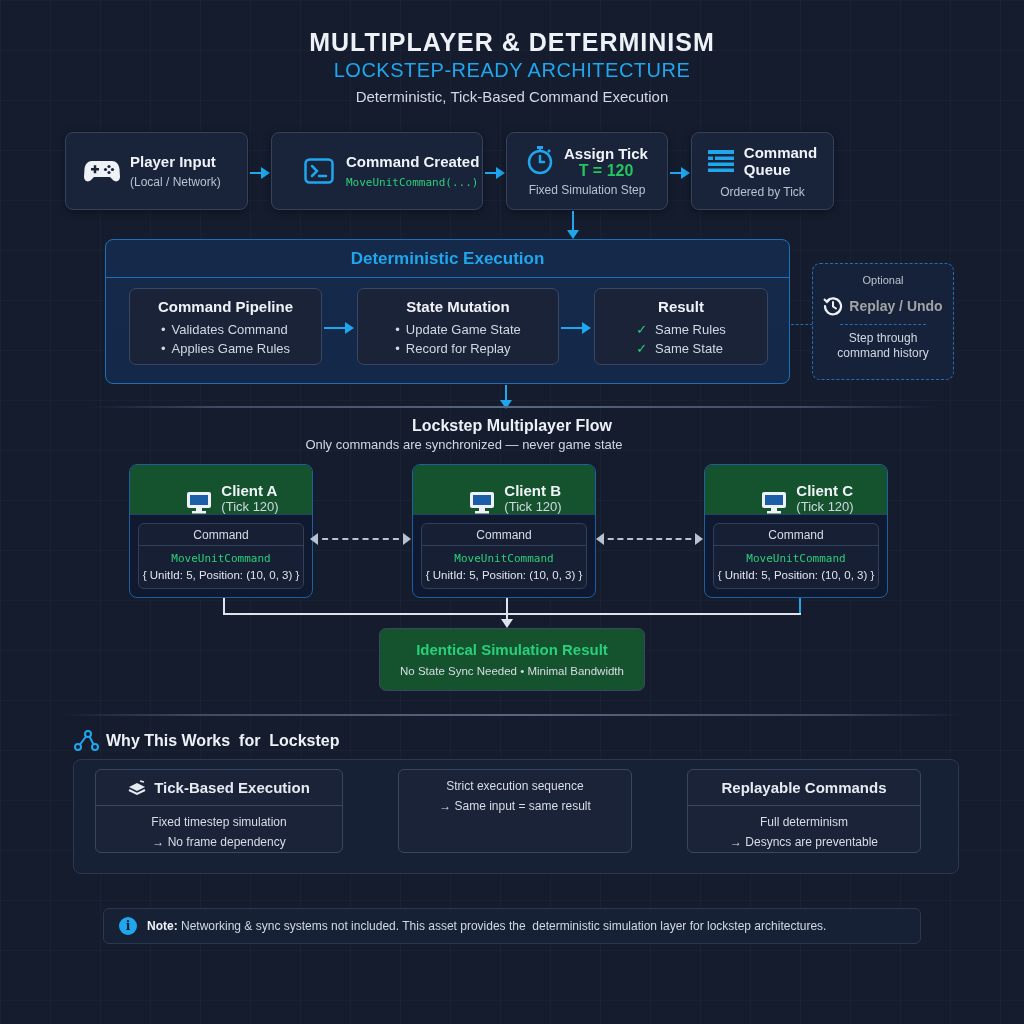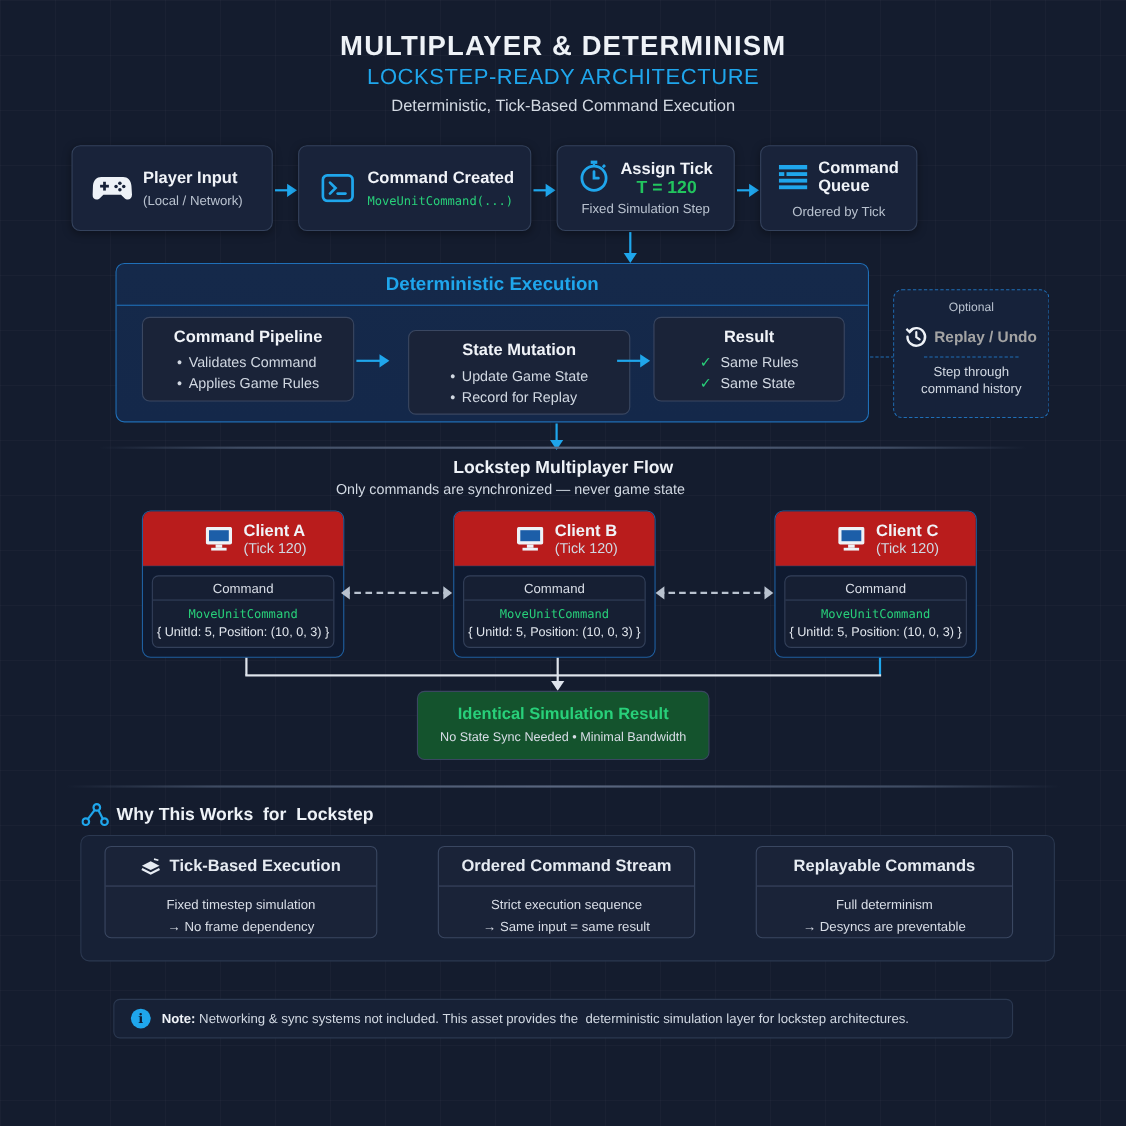--- a/index.html
+++ b/index.html
@@ -79,21 +79,21 @@
 
   .divider { height: 2px; background: linear-gradient(90deg, transparent, #3e4b62 15%, #5a6780 50%, #3e4b62 85%, transparent); }
 
   .sec-title { left: 0; width: 1024px; top: 417px; font-size: 16px; font-weight: 700; color: #eef2f7; text-align: center; }
   .sec-sub { left: 0; width: 928px; top: 437px; font-size: 13px; color: #d1d8e2; text-align: center; }
 
   
   .client {
     top: 464px; width: 184px; height: 134px; background: #0f1a30; border: 1.5px solid #1f5fa0; border-radius: 8px;
   }
-  .client-head { height: 50px; background: #b91c1c; border-bottom: 1px solid #2a3f63; border-radius: 7px 7px 0 0; display: flex; align-items: center; justify-content: center; gap: 10px; padding-left: 24px; }
+  .client-head { height: 50px; background: #14532d; border-bottom: 1px solid #2a3f63; border-radius: 7px 7px 0 0; display: flex; align-items: flex-end; justify-content: center; gap: 10px; padding-left: 24px; }
   .client-name { font-size: 15px; font-weight: 700; color: #f0f3f8; }
   .client-tick { font-size: 13px; color: #d1d8e2; }
   .cmd-box { position: absolute; left: 8px; right: 8px; top: 58px; height: 66px; background: #161f33; border: 1px solid #33405a; border-radius: 6px; text-align: center; }
   .cmd-label { font-size: 12px; color: #d8dde6; height: 22px; line-height: 22px; border-bottom: 1px solid #33405a; }
   .cmd-code { font-family: "DejaVu Sans Mono", monospace; font-size: 11px; color: #28d07a; margin-top: 6px; }
   .cmd-args { font-size: 11.5px; color: #e0e5ec; margin-top: 4px; }
 
   .dash-arrow { height: 0; border-top: 2px dashed #b9c2cf; }
   .dash-arrow::before {
     content: ""; position: absolute; left: -2px; top: -7px;
@@ -140,21 +140,21 @@
         <circle cx="25" cy="14.5" r="1.6" fill="#19233a"></circle>
       </svg>
   </span>
   <div>
     <div class="tc-title">Player Input</div>
     <div class="tc-sub">(Local / Network)</div>
   </div>
 </div>
 <div class="abs arrow-h" style="left:250px;top:172px;width:18px;"></div>
 
-<div class="abs card top-card" style="left:271px;width:212px;padding-left:20px;">
+<div class="abs card top-card" style="left:271px;width:212px;padding-left:32px;">
   <span style="margin-right:12px;display:inline-flex;">
     <svg width="30" height="26" viewBox="0 0 30 26">
         <rect x="1.5" y="1.5" width="27" height="23" rx="4" fill="none" stroke="#1fa6ec" stroke-width="2.5"></rect>
         <path d="M8 8l5 5-5 5" fill="none" stroke="#1fa6ec" stroke-width="2.5" stroke-linecap="round"></path>
         <line x1="15" y1="18" x2="22" y2="18" stroke="#1fa6ec" stroke-width="2.5" stroke-linecap="round"></line>
       </svg>
   </span>
   <div>
     <div class="tc-title">Command Created</div>
     <div class="tc-code">MoveUnitCommand(...)</div>
@@ -208,21 +208,21 @@
     <span class="exec-title">Deterministic Execution</span>
   </div>
   <div class="abs inner-card" style="left:23px;width:193px;">
     <div class="ic-title">Command Pipeline</div>
     <ul class="ic-list">
       <li><span class="bullet">•</span><span>Validates Command</span></li>
       <li><span class="bullet">•</span><span>Applies Game Rules</span></li>
     </ul>
   </div>
   <div class="abs arrow-h" style="left:218px;top:87px;width:28px;"></div>
-  <div class="abs inner-card" style="left:265px;width:202px;margin-top:12px;">
+  <div class="abs inner-card" style="left:251px;width:202px;">
     <div class="ic-title">State Mutation</div>
     <ul class="ic-list">
       <li><span class="bullet">•</span><span>Update Game State</span></li>
       <li><span class="bullet">•</span><span>Record for Replay</span></li>
     </ul>
   </div>
   <div class="abs arrow-h" style="left:455px;top:87px;width:28px;"></div>
   <div class="abs inner-card" style="left:488px;width:174px;">
     <div class="ic-title">Result</div>
     <ul class="ic-list">
@@ -366,23 +366,20 @@
     </span>
     <span>Tick-Based Execution</span>
   </div>
   <div class="wc-body">
     <div>Fixed timestep simulation</div>
     <div>→ No frame dependency</div>
   </div>
 </div>
 
 <div class="abs why-card" style="left:398px;width:234px;">
-  <div class="wc-head">
-      <span>Ordered Command Stream</span>
-    </div>
   <div class="wc-body">
     <div>Strict execution sequence</div>
     <div>→ Same input = same result</div>
   </div>
 </div>
 
 <div class="abs why-card" style="left:687px;width:234px;">
   <div class="wc-head">
       <span>Replayable Commands</span>
     </div>

